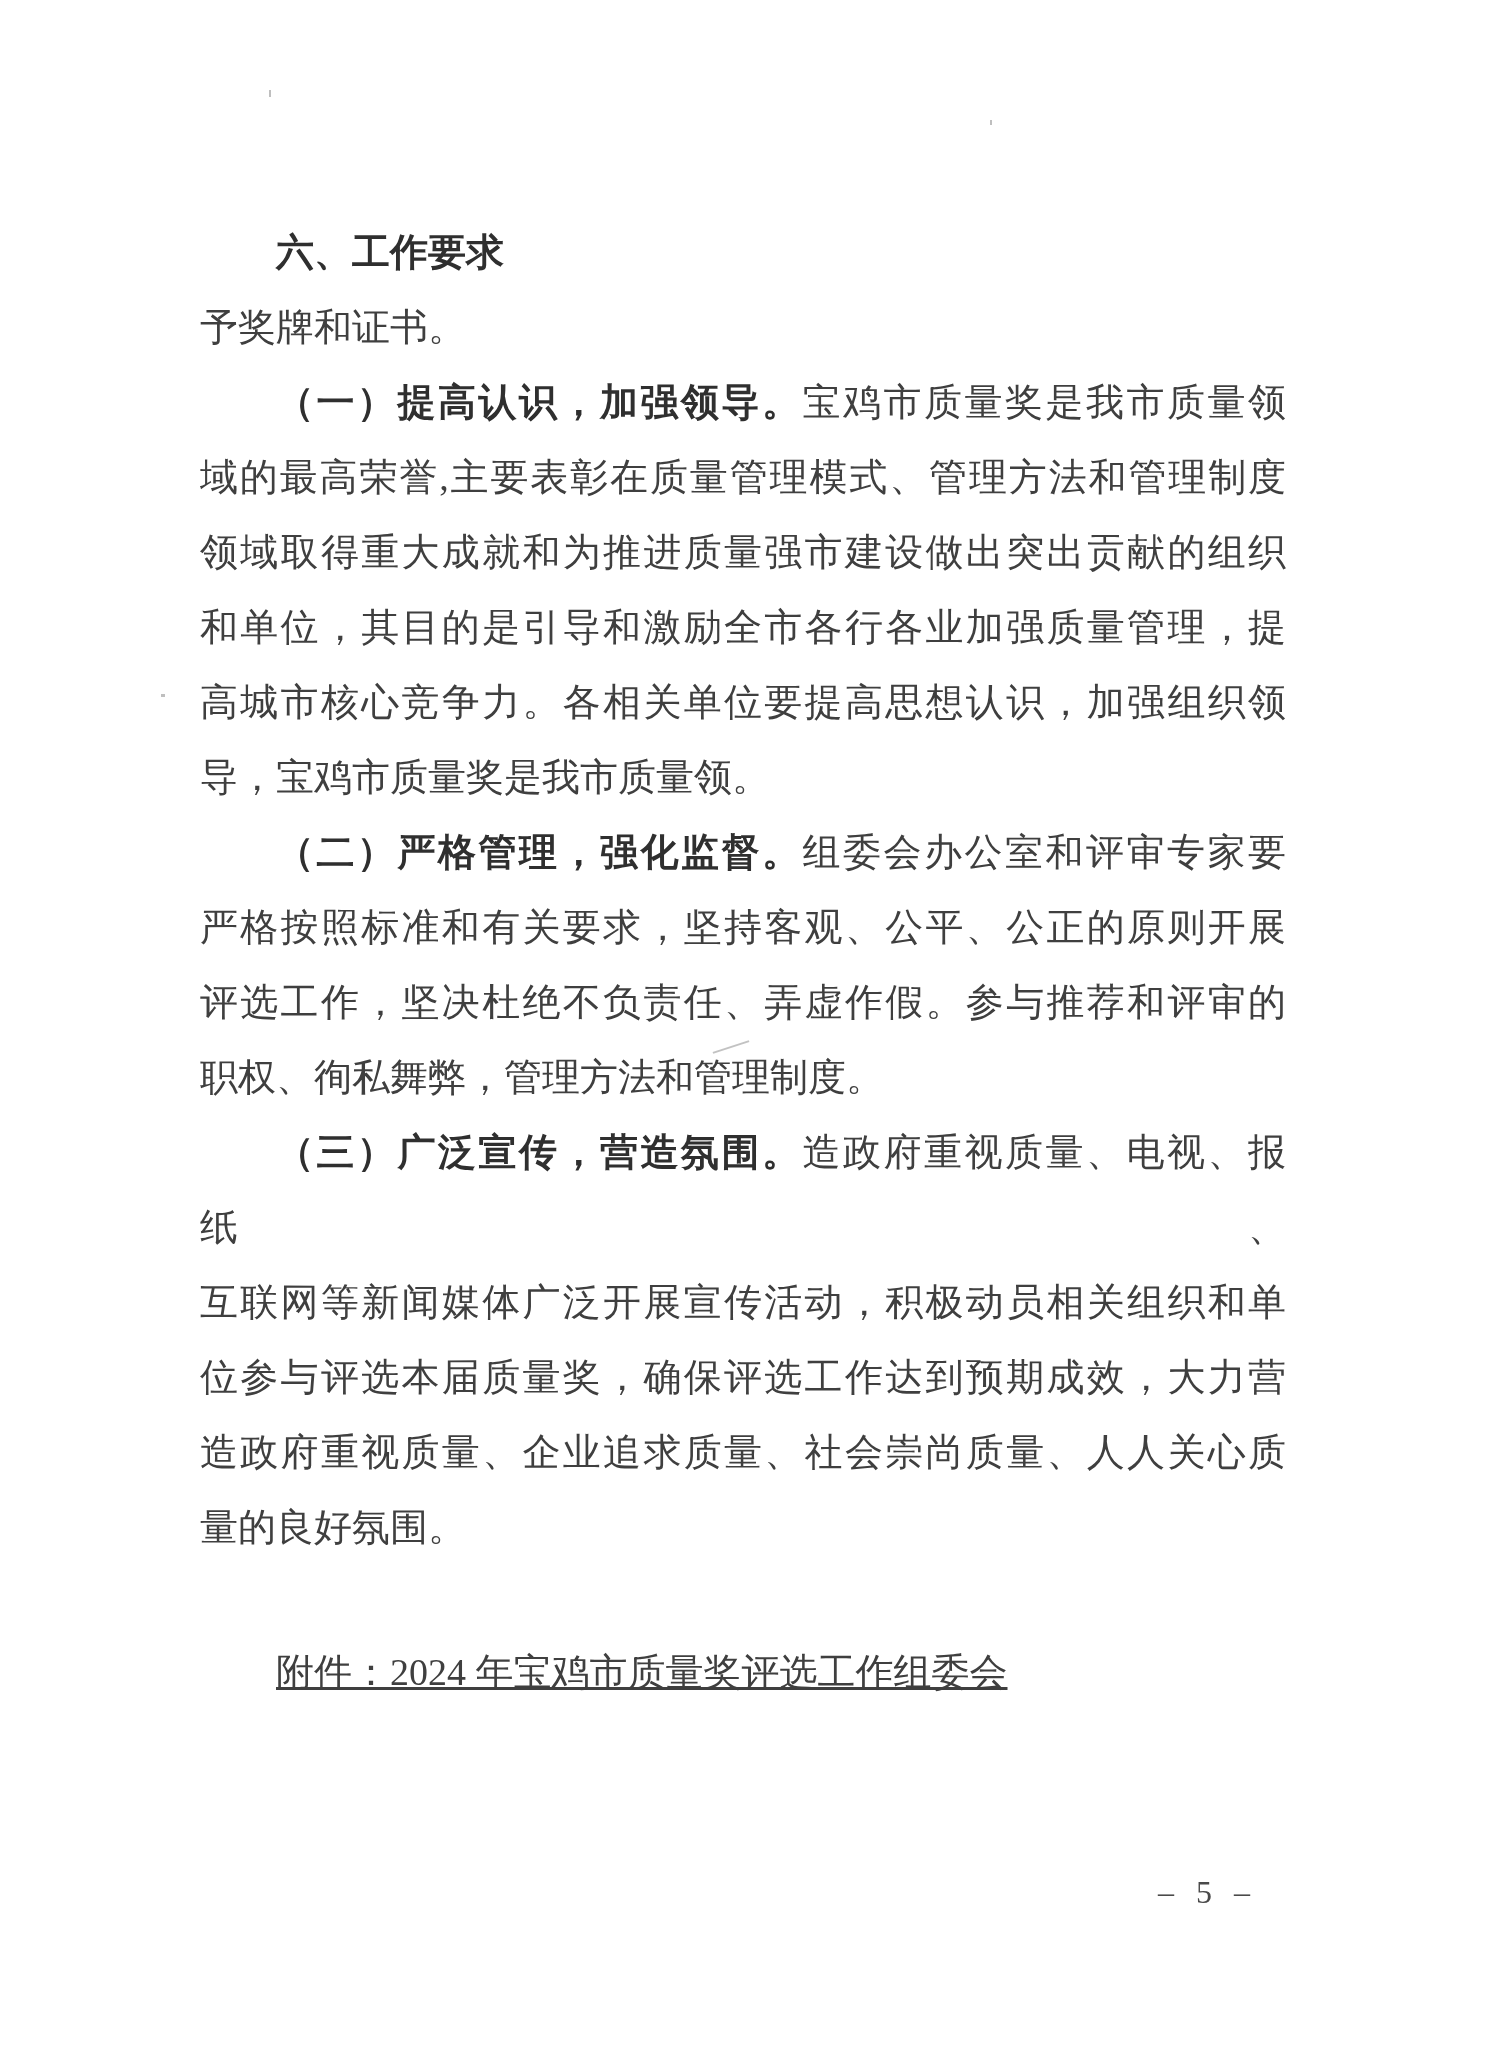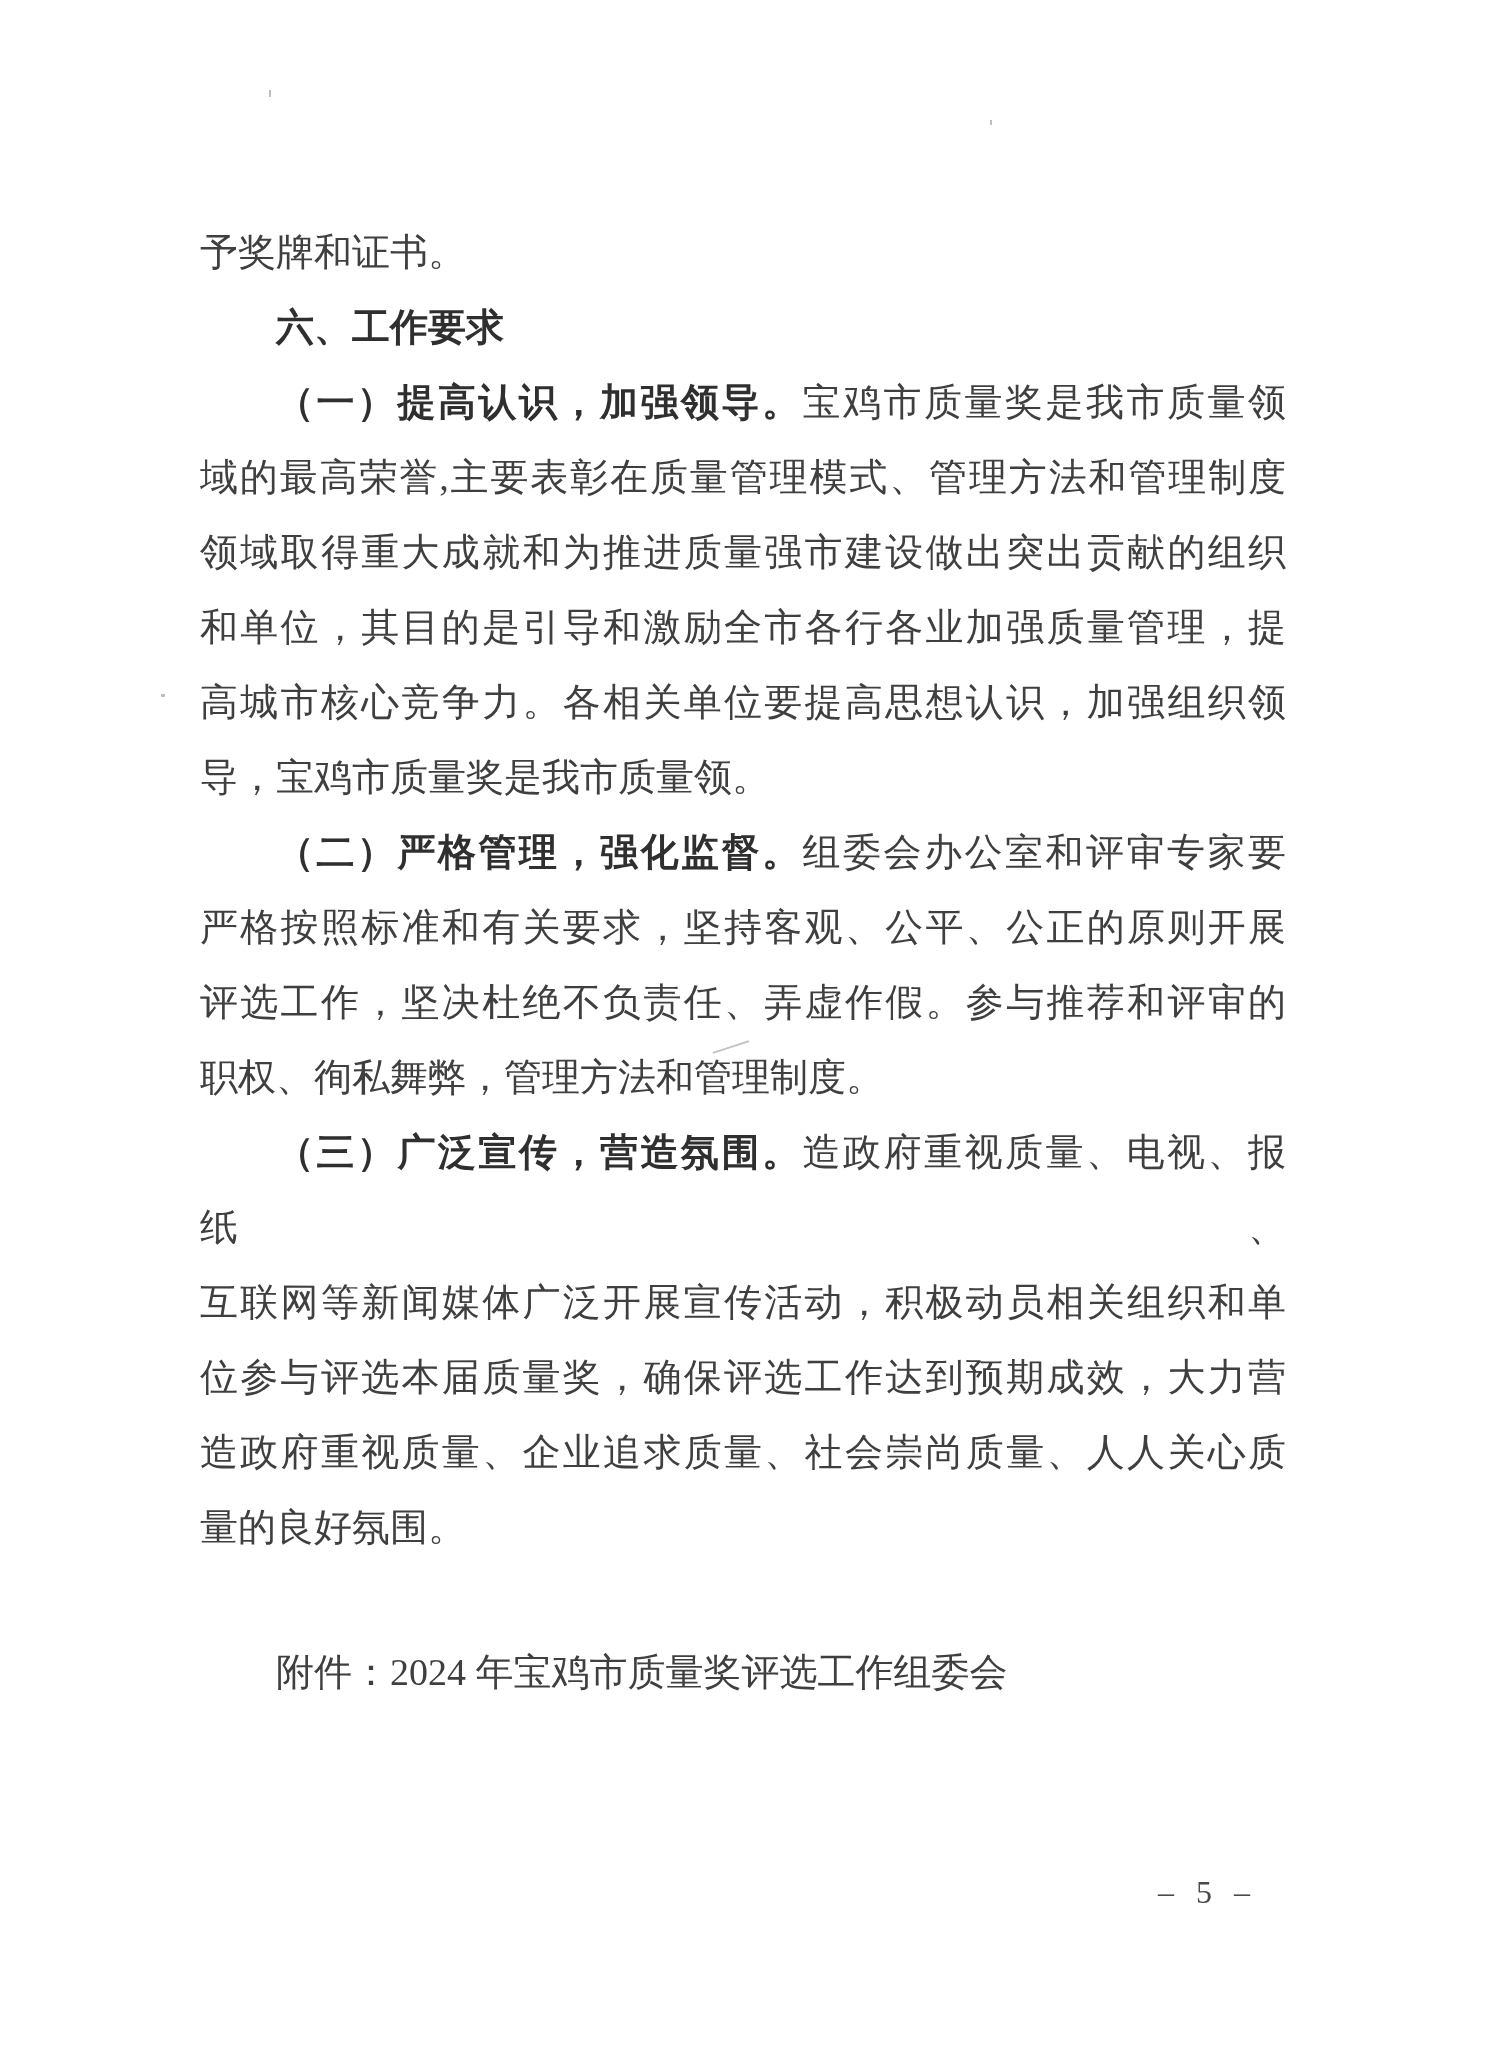--- a/index.html
+++ b/index.html
@@ -42,20 +42,21 @@
   .section-heading {
     font-weight: bold;
     color: #2f2f2f;
     text-indent: 2em;
   }
   .attachment {
     margin-top: 70px;
     text-indent: 2em;
     text-align: left;
     text-align-last: left;
+    text-decoration: underline;
   }
   .page-number {
     position: absolute;
     left: 1158px;
     top: 1872px;
     font-size: 32px;
     letter-spacing: 7px;
     color: #4a4a4a;
     line-height: 40px;
   }
@@ -84,23 +85,23 @@
 
 <div class="page">
 
   <div class="speck s1"></div>
   <div class="speck s2"></div>
   <div class="speck s3"></div>
   <div class="stray-stroke"></div>
 
   <div class="text-block">
 
+    <div class="line section-heading">六、工作要求</div>
+
     <div class="line">予奖牌和证书。</div>
-
-    <div class="line section-heading">六、工作要求</div>
 
     <div class="line justify indent"><span class="lead">（一）提高认识，加强领导。</span><span>宝鸡市质量奖是我市质量领</span></div>
     <div class="line justify">域的最高荣誉,主要表彰在质量管理模式、管理方法和管理制度</div>
     <div class="line justify">领域取得重大成就和为推进质量强市建设做出突出贡献的组织</div>
     <div class="line justify">和单位，其目的是引导和激励全市各行各业加强质量管理，提</div>
     <div class="line justify">高城市核心竞争力。各相关单位要提高思想认识，加强组织领</div>
     <div class="line">导，宝鸡市质量奖是我市质量领。</div>
 
     <div class="line justify indent"><span class="lead">（二）严格管理，强化监督。</span><span>组委会办公室和评审专家要</span></div>
     <div class="line justify">严格按照标准和有关要求，坚持客观、公平、公正的原则开展</div>

